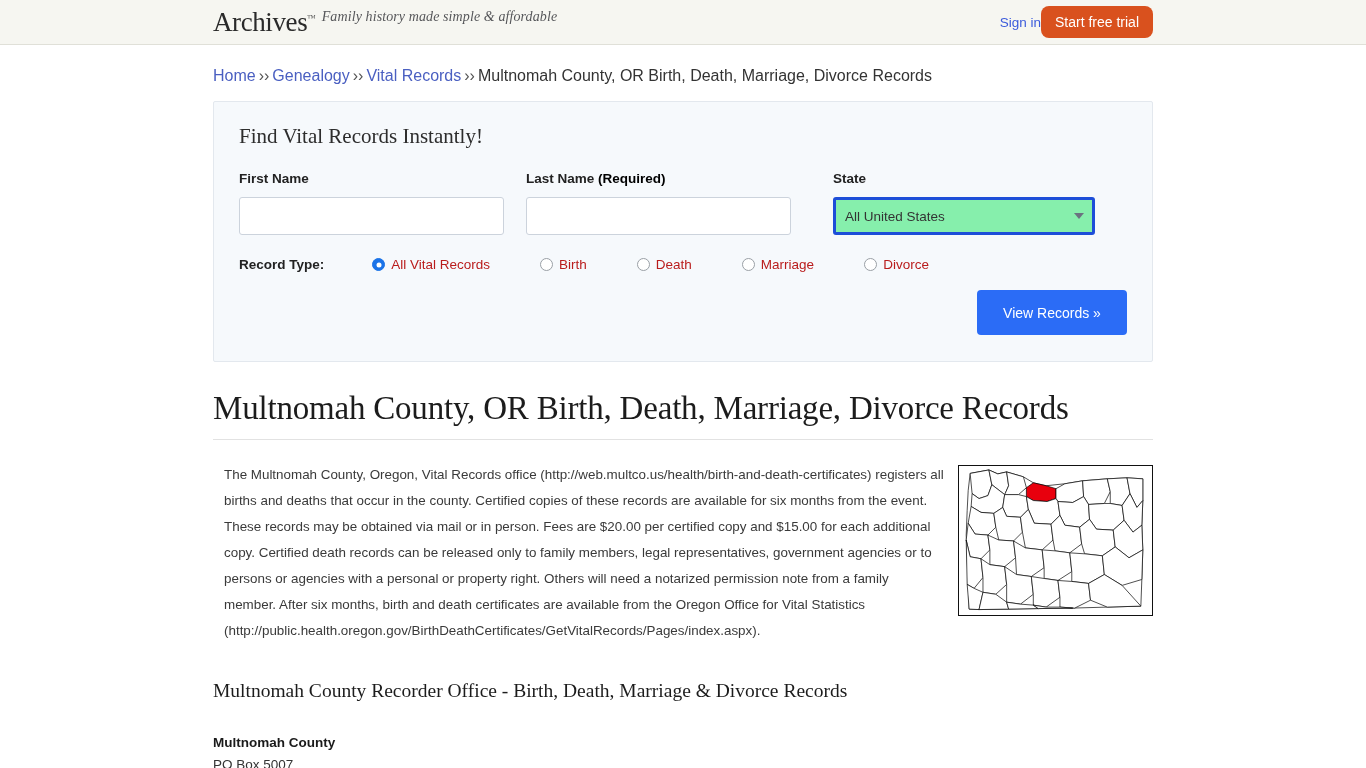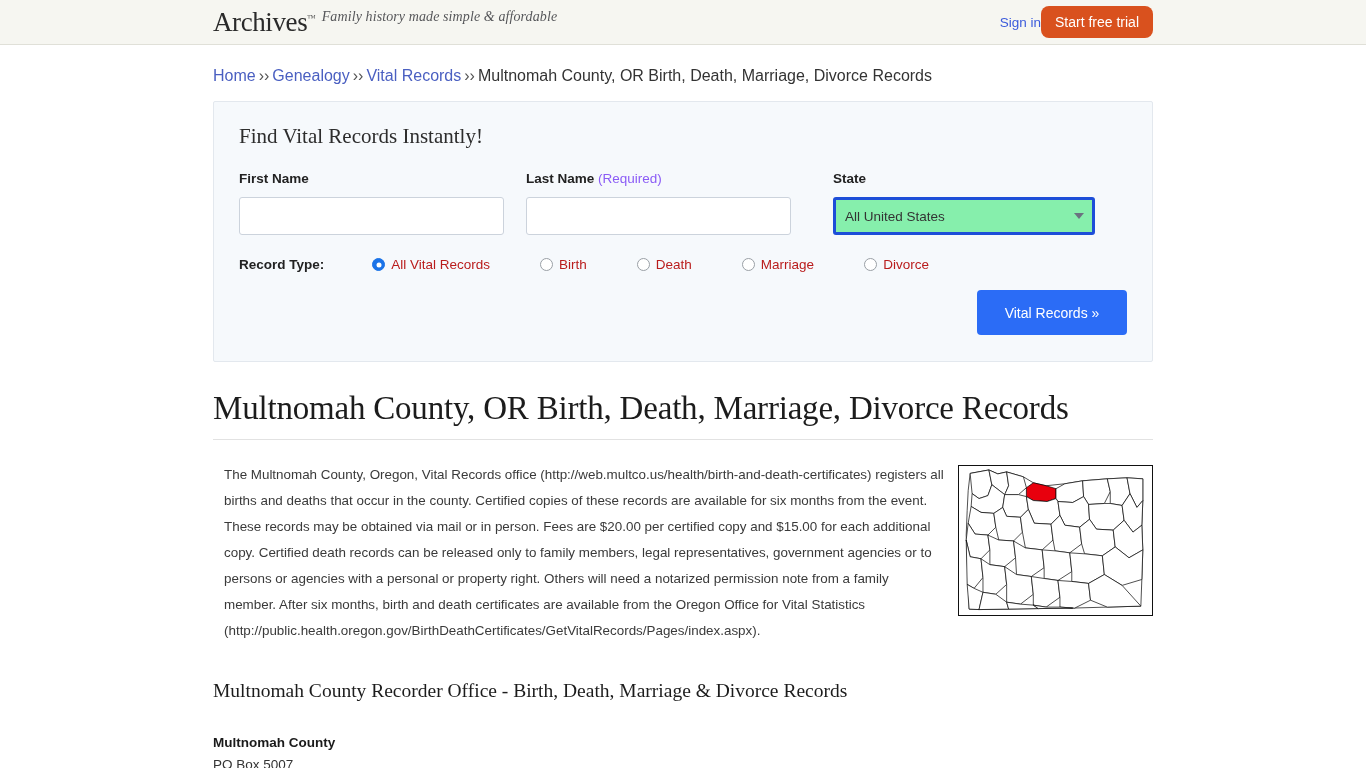--- a/index.html
+++ b/index.html
@@ -127,22 +127,22 @@
   .field-col.fc-last  { width: 265px; }
   .field-col.fc-state { width: 262px; margin-left: 20px; }
   .field-label {
     font-size: 13.5px;
     color: #222;
     font-weight: bold;
     display: block;
     margin-bottom: 11px;
   }
   .field-label .req {
-    font-weight: normal;
-    color: #8b5cf6;
+    font-weight: bold;
+    color: #000000;
   }
   .text-input {
     width: 100%;
     height: 38px;
     border: 1px solid #ccd3dc;
     border-radius: 3px;
     background: #ffffff;
     padding: 0 9px;
     font-size: 13.5px;
     font-family: "Liberation Sans", sans-serif;
@@ -360,21 +360,21 @@
         <span class="radio-text">Marriage</span>
       </label>
 
       <label class="radio-item">
         <span class="radio-dot"></span>
         <span class="radio-text">Divorce</span>
       </label>
     </div>
 
     <div class="submit-row">
-      <button class="view-records-btn">Vital Records »</button>
+      <button class="view-records-btn">View Records »</button>
     </div>
   </section>
 
   <h1 class="page-title">Multnomah County, OR Birth, Death, Marriage, Divorce Records</h1>
 
   <div class="intro">
     <div class="county-map">
       <svg viewBox="0 0 390 302" xmlns="http://www.w3.org/2000/svg">
         <g fill="#ffffff" stroke="#000000" stroke-width="1.4" stroke-linejoin="round">
 

